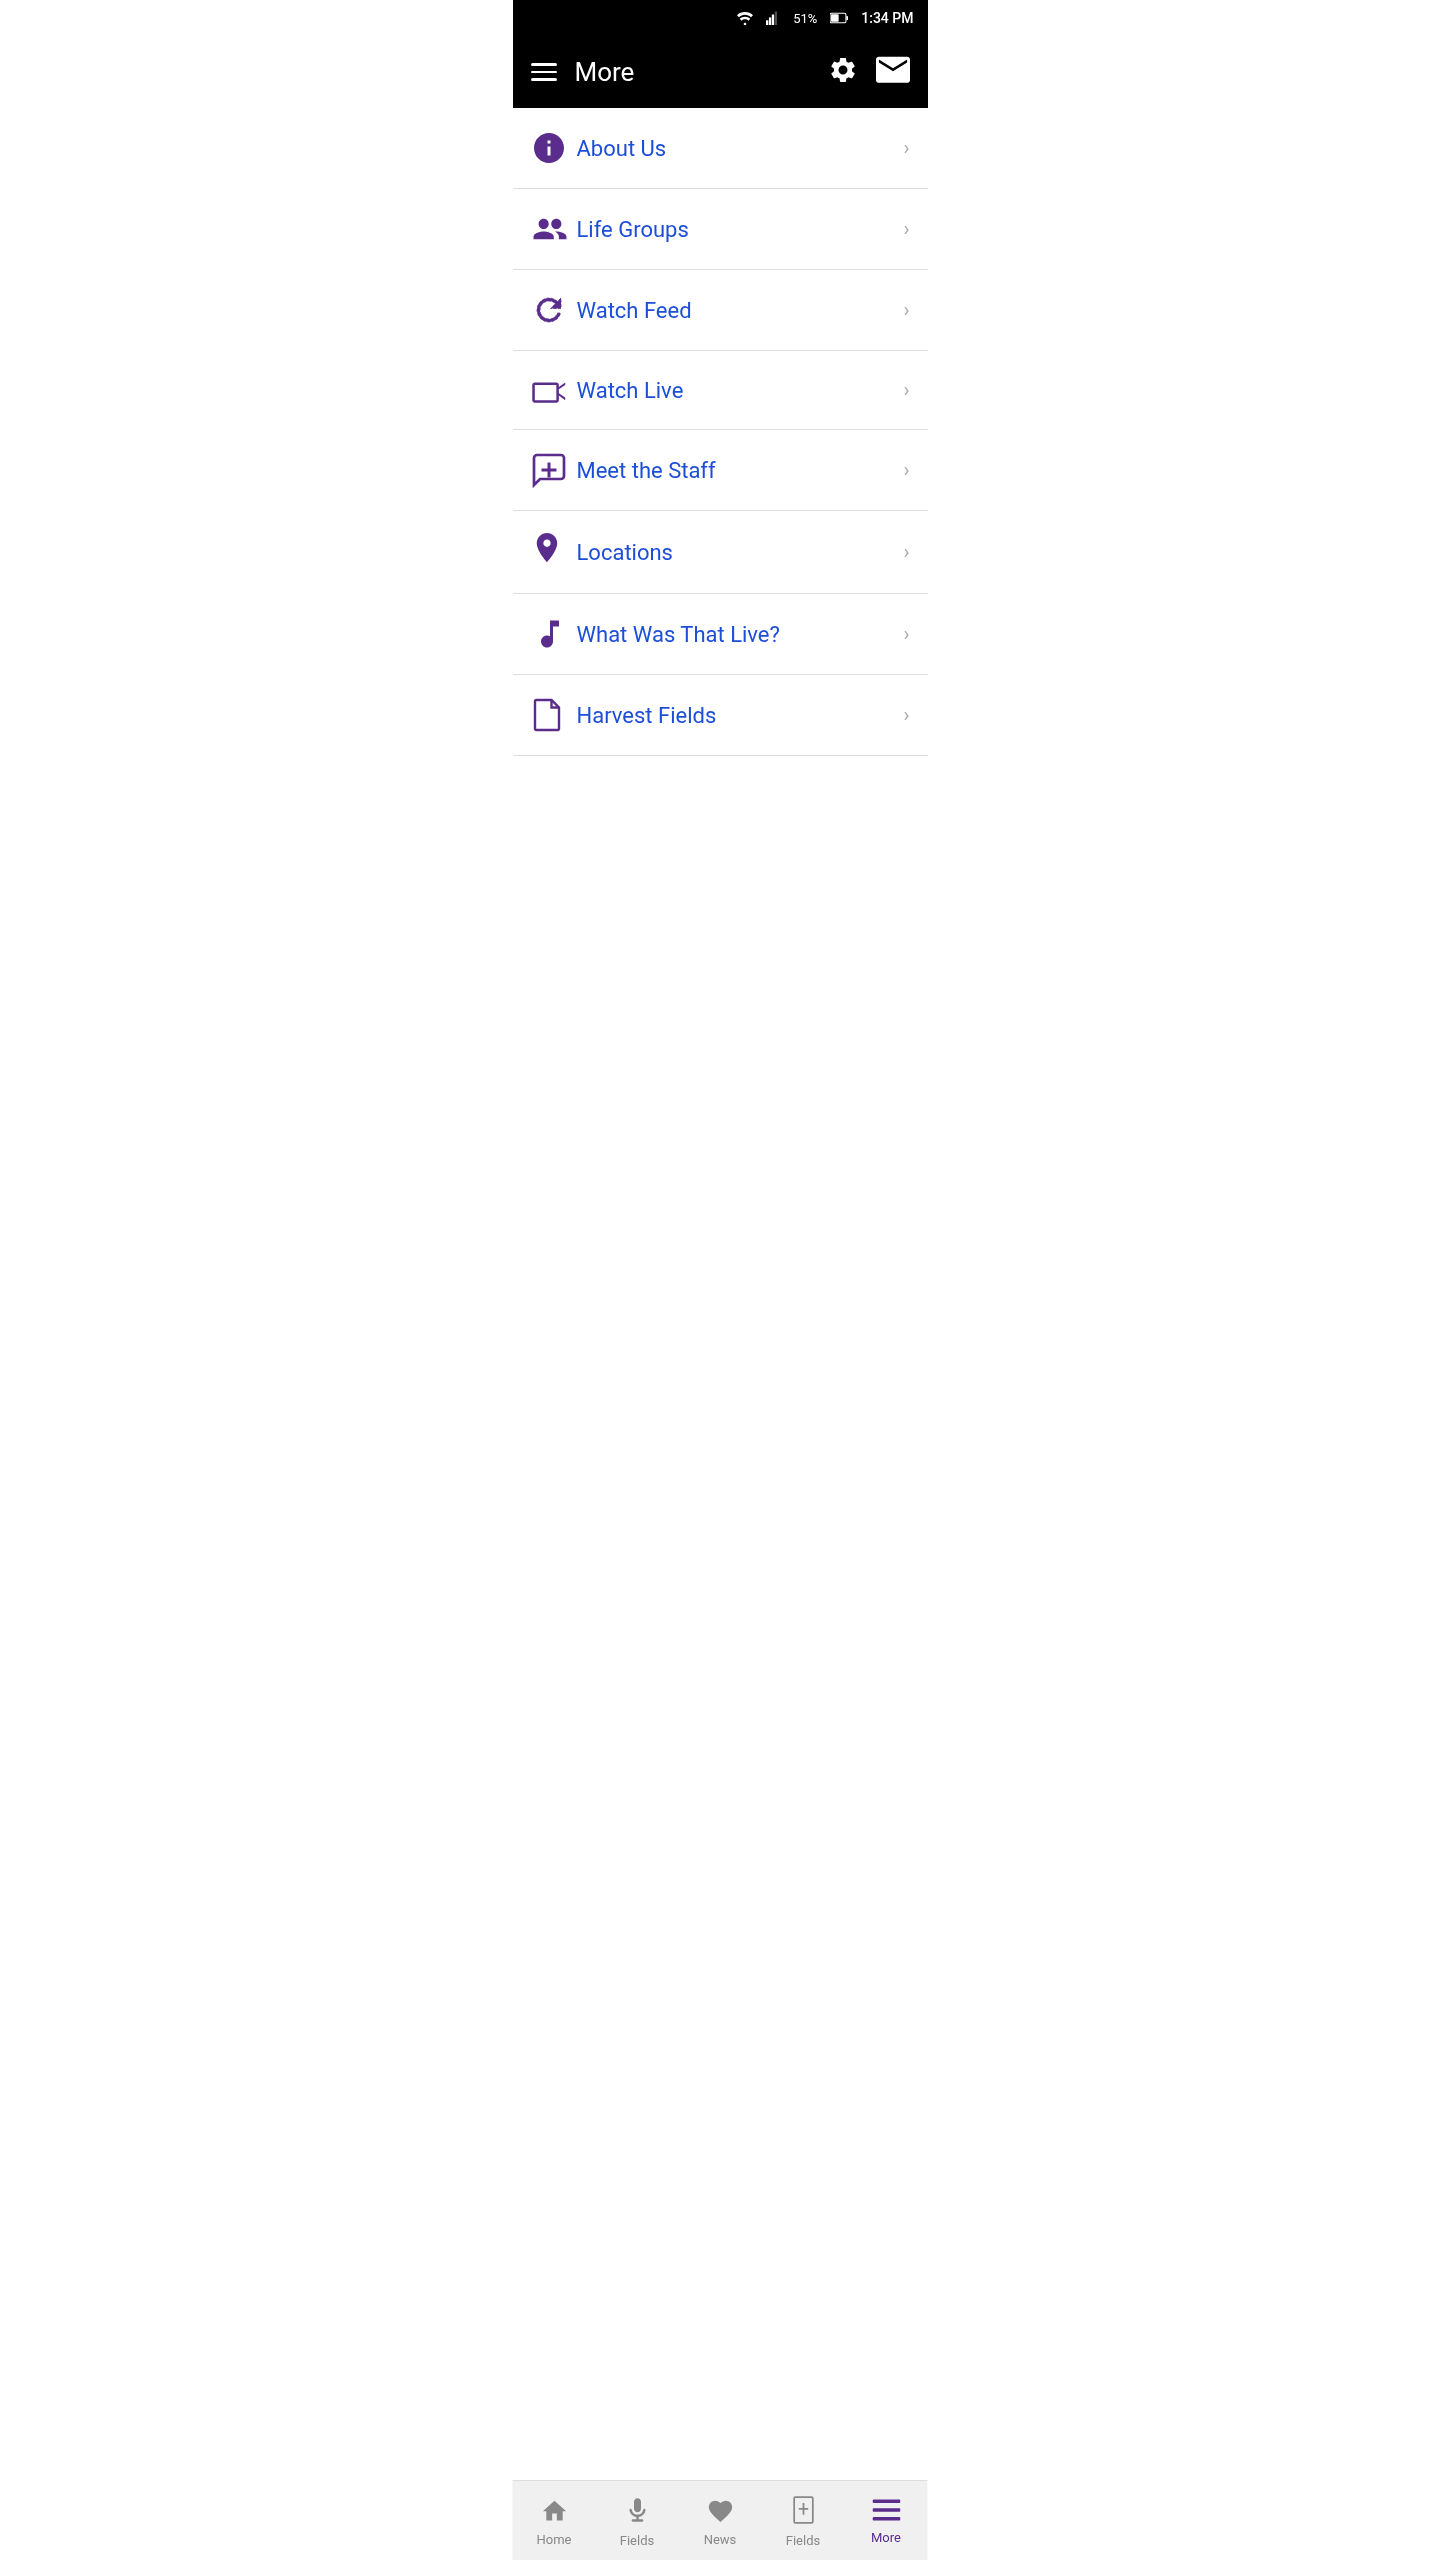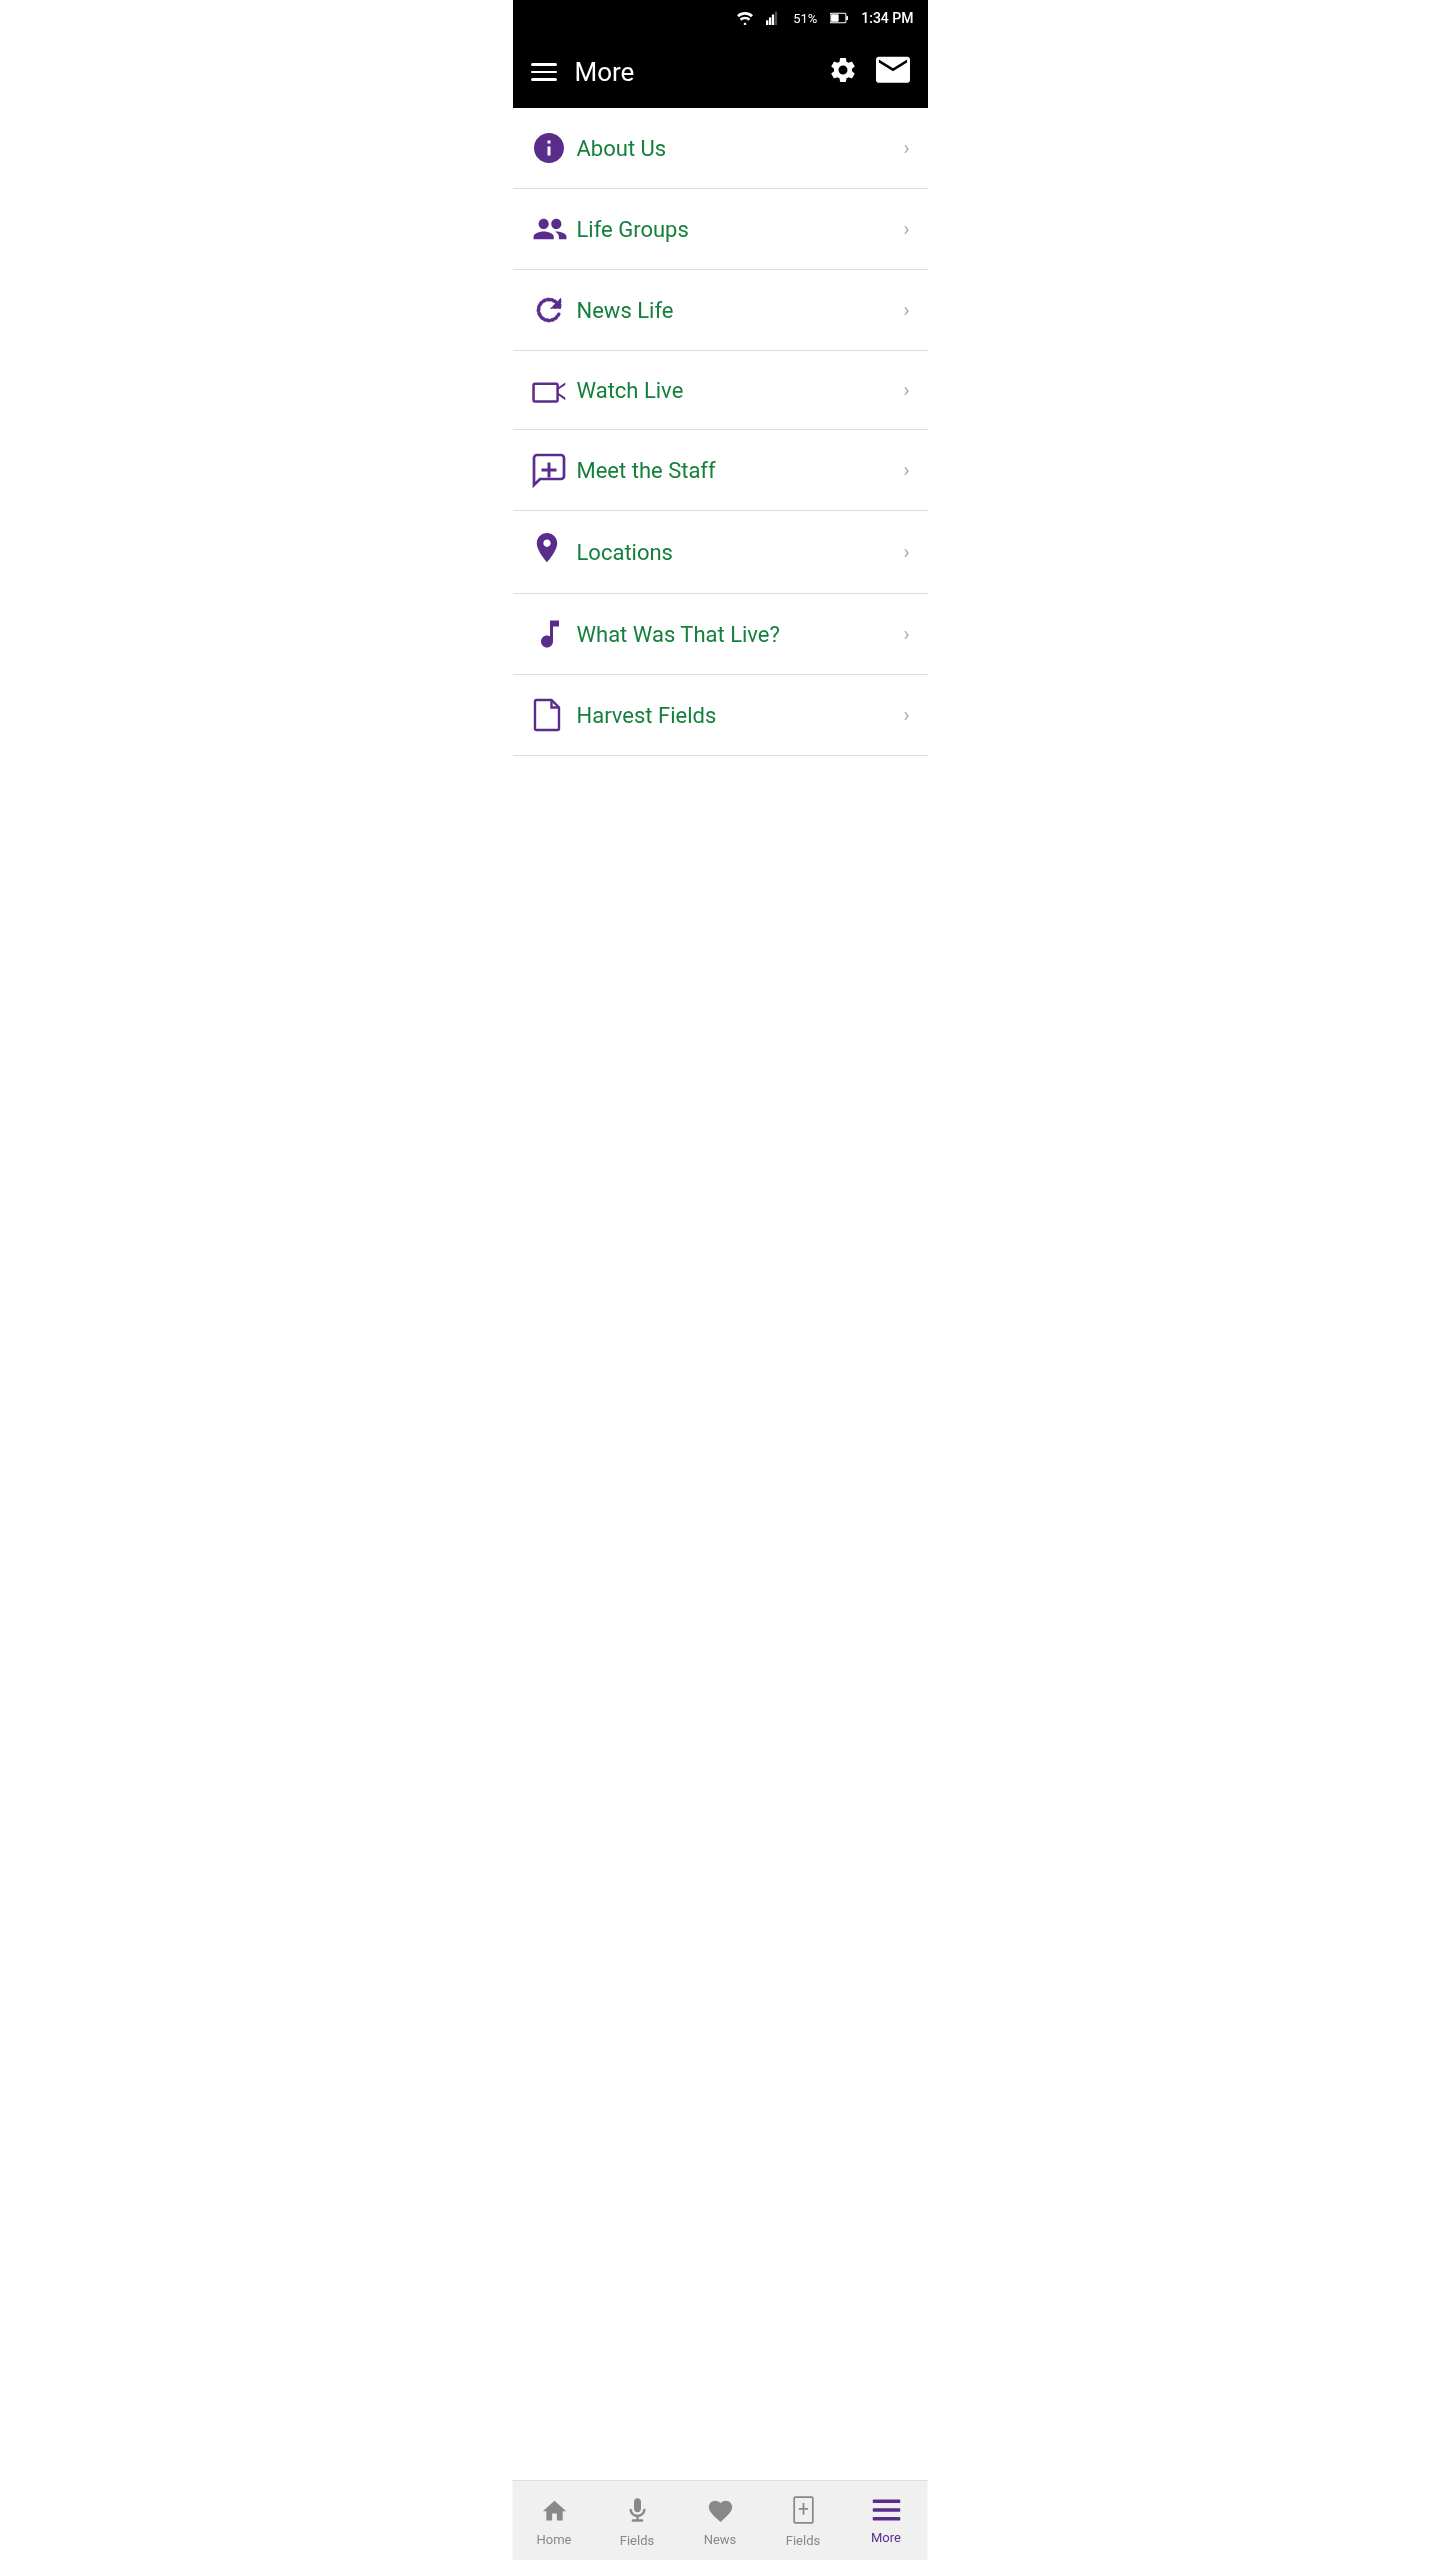--- a/index.html
+++ b/index.html
@@ -109,21 +109,21 @@
     .menu-item-icon {
       width: 46px;
       display: flex;
       align-items: center;
       justify-content: flex-start;
     }
 
     .menu-item-label {
       flex: 1;
       font-size: 22px;
-      color: #15803d;
+      color: #1d4ed8;
       font-weight: 400;
     }
 
     .menu-item-chevron {
       color: #aaa;
       font-size: 20px;
     }
 
     
     .bottom-nav {
@@ -244,21 +244,21 @@
     <span class="menu-item-label">Life Groups</span>
     <span class="menu-item-chevron">›</span>
   </li>
 
   <li class="menu-item">
     <div class="menu-item-icon">
       <svg width="36" height="36" viewBox="0 0 24 24" fill="#5a2d8c">
         <path d="M17.65 6.35C16.2 4.9 14.21 4 12 4c-4.42 0-7.99 3.58-7.99 8s3.57 8 7.99 8c3.73 0 6.84-2.55 7.73-6h-2.08c-.82 2.33-3.04 4-5.65 4-3.31 0-6-2.69-6-6s2.69-6 6-6c1.66 0 3.14.69 4.22 1.78L13 11h7V4l-2.35 2.35z" fill-rule="evenodd" stroke="#5a2d8c" stroke-width="0.5" stroke-dasharray="2,1"></path>
       </svg>
     </div>
-    <span class="menu-item-label">News Life</span>
+    <span class="menu-item-label">Watch Feed</span>
     <span class="menu-item-chevron">›</span>
   </li>
 
   <li class="menu-item">
     <div class="menu-item-icon">
       <svg width="38" height="34" viewBox="0 0 30 22" fill="#5a2d8c">
         <path d="M20 5H3c-1.1 0-2 .9-2 2v12c0 1.1.9 2 2 2h17c1.1 0 2-.9 2-2V7c0-1.1-.9-2-2-2zm0 14H3V7h17v12zm7-12l-5 3.43V8.57l5-3.57v12l-5-3.43V15.43l5 3.57z"></path>
       </svg>
     </div>
     <span class="menu-item-label">Watch Live</span>

